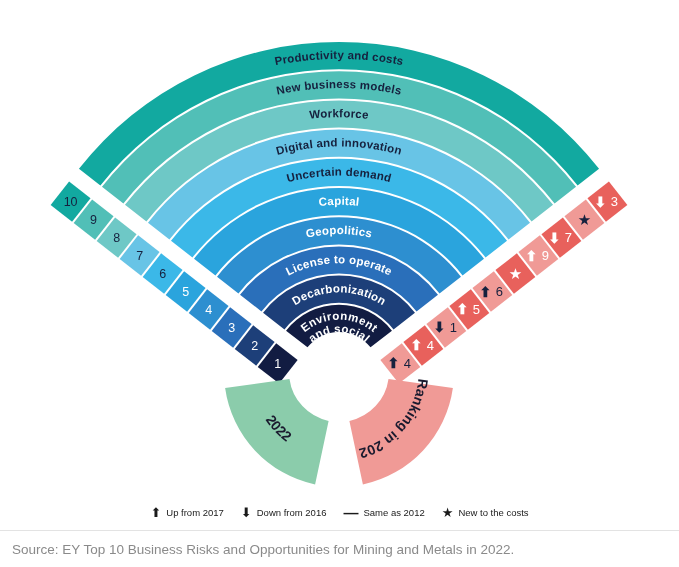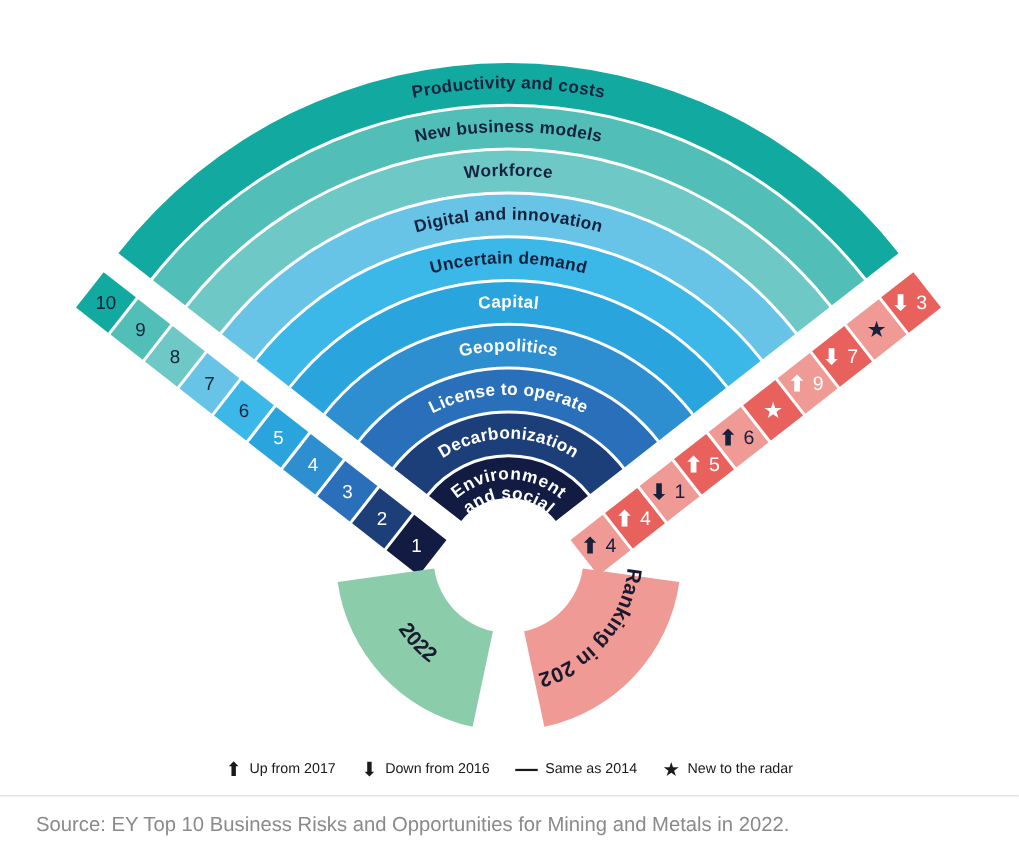--- a/index.html
+++ b/index.html
@@ -47,21 +47,21 @@
   .legend .item{display:flex;align-items:center;gap:5px;}
   .legend .gl{font-size:13px;line-height:1;display:inline-block;}
   .legend .gl.dash{font-size:15px;font-weight:900;}
   .srcbar{
     position:absolute;left:0;top:530px;width:679px;height:37px;
     border-top:1px solid #e3e3e3;
     box-sizing:border-box;
     display:flex;align-items:center;
   }
   .srctext{
-    padding-left:24px;
+    padding-left:12px;
     font-size:13.5px;
     color:#8a8a8a;
     font-family:"Liberation Sans", sans-serif;
   }
 </style>
 </head>
 <body>
 
 <svg id="figure" viewBox="0 0 679 530">
   <g id="arcs">
@@ -166,23 +166,23 @@
     <div class="item">
       <span class="gl">⬆</span>
       <span>Up from 2017</span>
     </div>
     <div class="item">
       <span class="gl">⬇</span>
       <span>Down from 2016</span>
     </div>
     <div class="item">
       <span class="gl dash">—</span>
-      <span>Same as 2014</span>
+      <span>Same as 2012</span>
     </div>
     <div class="item">
       <span class="gl">★</span>
-      <span>New to the radar</span>
+      <span>New to the costs</span>
     </div>
   </div>
 
 <div class="srcbar">
   <div class="srctext">Source: EY Top 10 Business Risks and Opportunities for Mining and Metals in 2022.</div>
 </div>
 
 </body></html>

